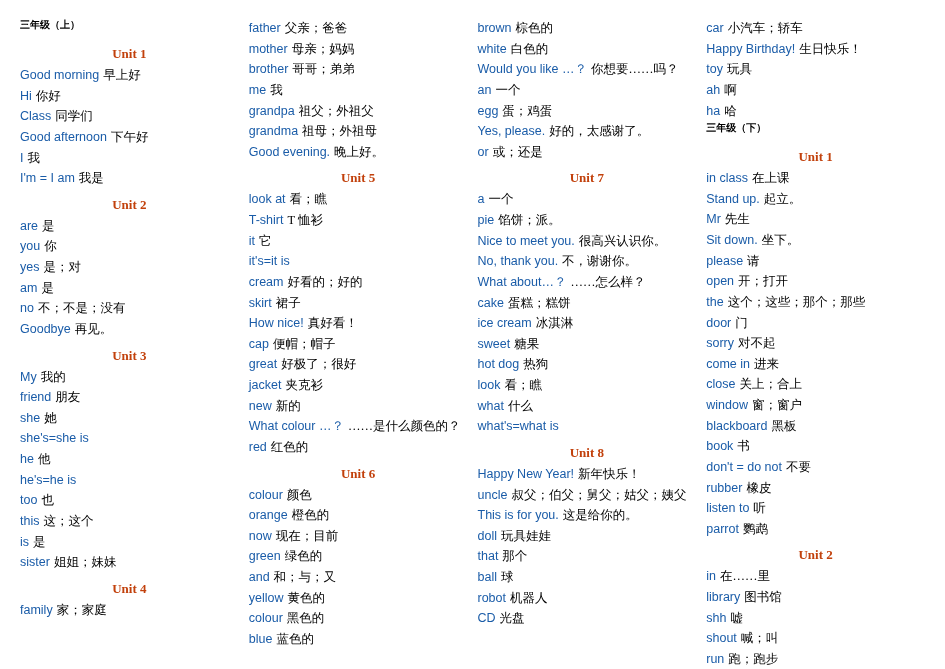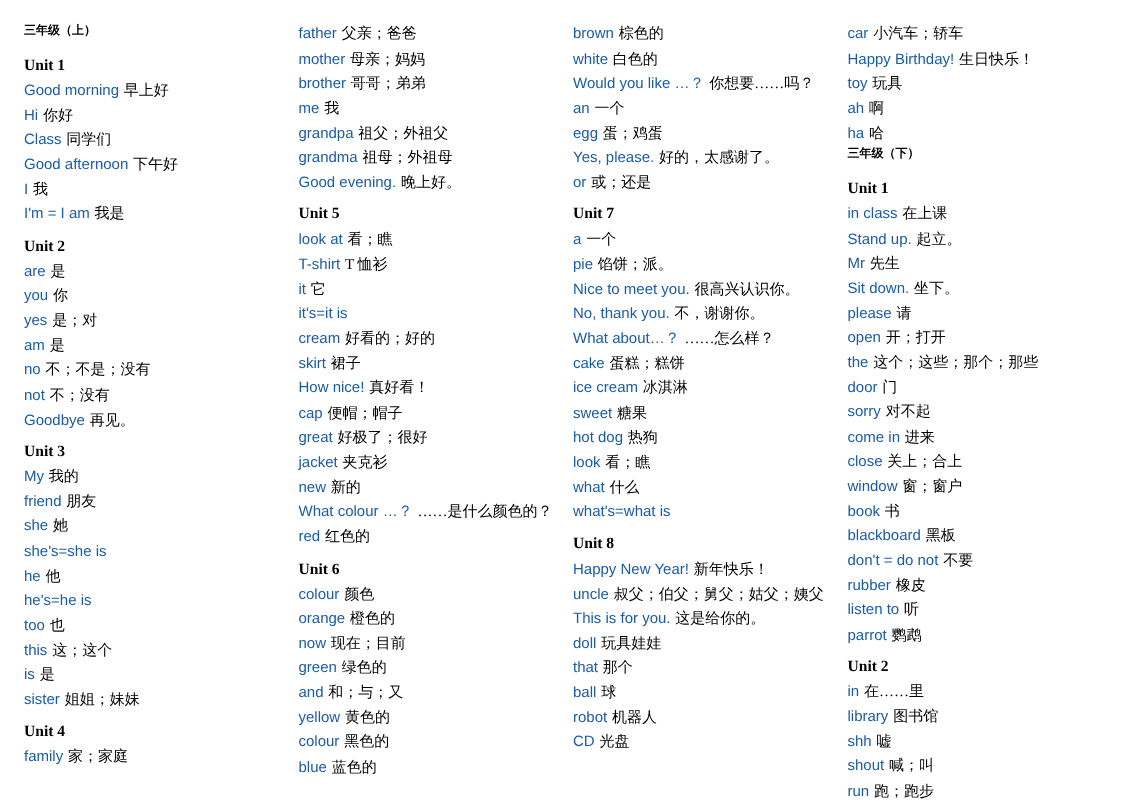--- a/index.html
+++ b/index.html
@@ -17,24 +17,25 @@
       grid-template-columns: 1fr 1fr 1fr 1fr;
       gap: 0 10px;
       width: 100%;
     }
     .column {
       display: flex;
       flex-direction: column;
     }
     .unit-title {
       font-weight: bold;
-      color: #000000;
+      color: #c2410c;
       margin-top: 8px;
       margin-bottom: 3px;
       font-size: 13px;
+      text-align: center;
     }
     .grade-title {
       font-weight: bold;
       font-size: 10px;
       margin-bottom: 6px;
     }
     .entry {
       line-height: 1.65;
       display: flex;
       flex-wrap: wrap;
@@ -97,24 +98,20 @@
       </div>
       <div class="entry">
         <span class="en">am</span>
         <span class="cn">是</span>
       </div>
       <div class="entry">
         <span class="en">no</span>
         <span class="cn">不；不是；没有</span>
       </div>
       <div class="entry">
-        <span class="en">not</span>
-        <span class="cn">不；没有</span>
-      </div>
-      <div class="entry">
         <span class="en">Goodbye</span>
         <span class="cn">再见。</span>
       </div>
       <div class="unit-title">Unit 3</div>
       <div class="entry">
         <span class="en">My</span>
         <span class="cn">我的</span>
       </div>
       <div class="entry">
         <span class="en">friend</span>
@@ -451,26 +448,26 @@
       </div>
       <div class="entry">
         <span class="en">close</span>
         <span class="cn">关上；合上</span>
       </div>
       <div class="entry">
         <span class="en">window</span>
         <span class="cn">窗；窗户</span>
       </div>
       <div class="entry">
+        <span class="en">blackboard</span>
+        <span class="cn">黑板</span>
+      </div>
+      <div class="entry">
         <span class="en">book</span>
         <span class="cn">书</span>
-      </div>
-      <div class="entry">
-        <span class="en">blackboard</span>
-        <span class="cn">黑板</span>
       </div>
       <div class="entry">
         <span class="en">don't = do not</span>
         <span class="cn">不要</span>
       </div>
       <div class="entry">
         <span class="en">rubber</span>
         <span class="cn">橡皮</span>
       </div>
       <div class="entry">

